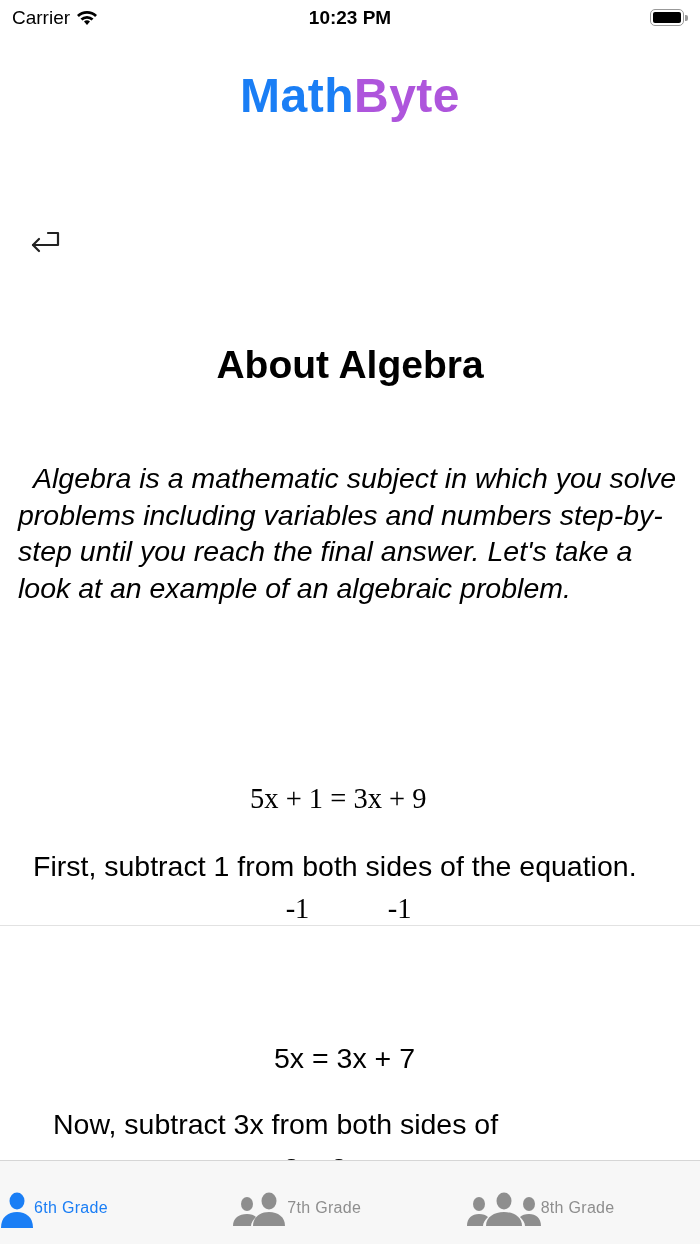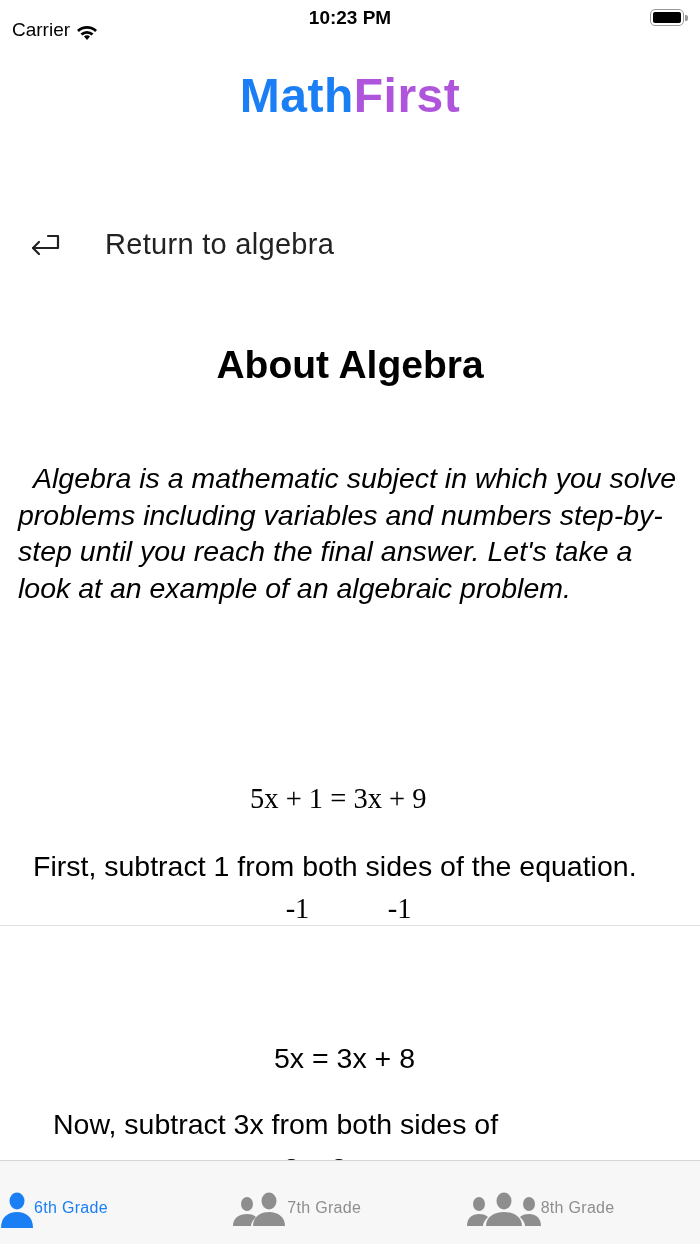--- a/index.html
+++ b/index.html
@@ -1,20 +1,20 @@
 <!DOCTYPE html>
 <html><head>
   <meta charset="utf-8">
   <style>
     * { box-sizing: border-box; margin: 0; padding: 0; }
     html, body { width: 700px; height: 1244px; overflow: hidden; background: #ffffff; }
     body { font-family: "Liberation Sans", "DejaVu Sans", sans-serif; color: #000; position: relative; }
 
     .status-bar { position: absolute; top: 0; left: 0; width: 700px; height: 40px; }
-    .carrier { position: absolute; left: 12px; top: 7px; font-size: 19px; display: flex; align-items: flex-end; gap: 6px; margin-top: 12px; }
+    .carrier { position: absolute; left: 12px; top: 7px; font-size: 19px; display: flex; align-items: center; gap: 6px; }
     .time { position: absolute; left: 0; width: 700px; top: 7px; text-align: center; font-size: 19px; font-weight: 600; }
     .battery { position: absolute; right: 16px; top: 9px; width: 34px; height: 17px; border: 1.5px solid #999; border-radius: 5px; padding: 2px; }
     .battery-fill { width: 100%; height: 100%; background: #000; border-radius: 2px; }
     .battery-nub { position: absolute; right: -5px; top: 5px; width: 3px; height: 6px; background: #999; border-radius: 0 2px 2px 0; }
 
     .logo { position: absolute; top: 68px; left: 0; width: 700px; text-align: center; font-size: 48px; font-weight: 700; letter-spacing: 0.5px; }
     .logo .math { color: #1a7ef5; }
     .logo .byte { color: #ae55dc; }
 
     .return-link { position: absolute; top: 228px; left: 28px; display: flex; align-items: center; cursor: pointer; }
@@ -56,46 +56,45 @@
     </svg>
   </div>
   <div class="time">10:23 PM</div>
   <div class="battery">
     <div class="battery-fill"></div>
     <div class="battery-nub"></div>
   </div>
 </div>
 
 <div class="logo">
-  <span class="math">Math</span><span class="byte">First</span>
+  <span class="math">Math</span><span class="byte">Byte</span>
 </div>
 
 <div class="return-link">
   <svg class="return-icon" viewBox="0 0 34 28">
     <path d="M20 5 H30 V17 H5" fill="none" stroke="#222" stroke-width="2.2" stroke-linecap="round" stroke-linejoin="round"></path>
     <path d="M11 11 L5 17 L11 23" fill="none" stroke="#222" stroke-width="2.2" stroke-linecap="round" stroke-linejoin="round"></path>
   </svg>
-  <span class="return-label">Return to algebra</span>
 </div>
 
 <h1 class="page-title">About Algebra</h1>
 
 <p class="intro"><span class="indent"></span><span>Algebra is a mathematic subject in which you solve problems including variables and numbers step-by-step until you reach the final answer. Let's take a look at an example of an algebraic problem.</span></p>
 
 <div class="eq1">
   <div>5x + 1 = 3x + 9</div>
   <div>     -1           -1</div>
 </div>
 
 <p class="step1">First, subtract 1 from both sides of the equation.</p>
 
 <div class="divider"></div>
 
 <div class="eq2">
-  <div>5x = 3x + 8</div>
+  <div>5x = 3x + 7</div>
   <div>-3x -3x</div>
 </div>
 
 <p class="step2">Now, subtract 3x from both sides of</p>
 
 <nav class="tab-bar">
   <div class="tab active">
     <div class="tab-icon">
       <svg width="34" height="36" viewBox="0 0 34 36">
         <ellipse cx="17" cy="9" rx="7.5" ry="8.5" fill="#1a7ef5"></ellipse>

